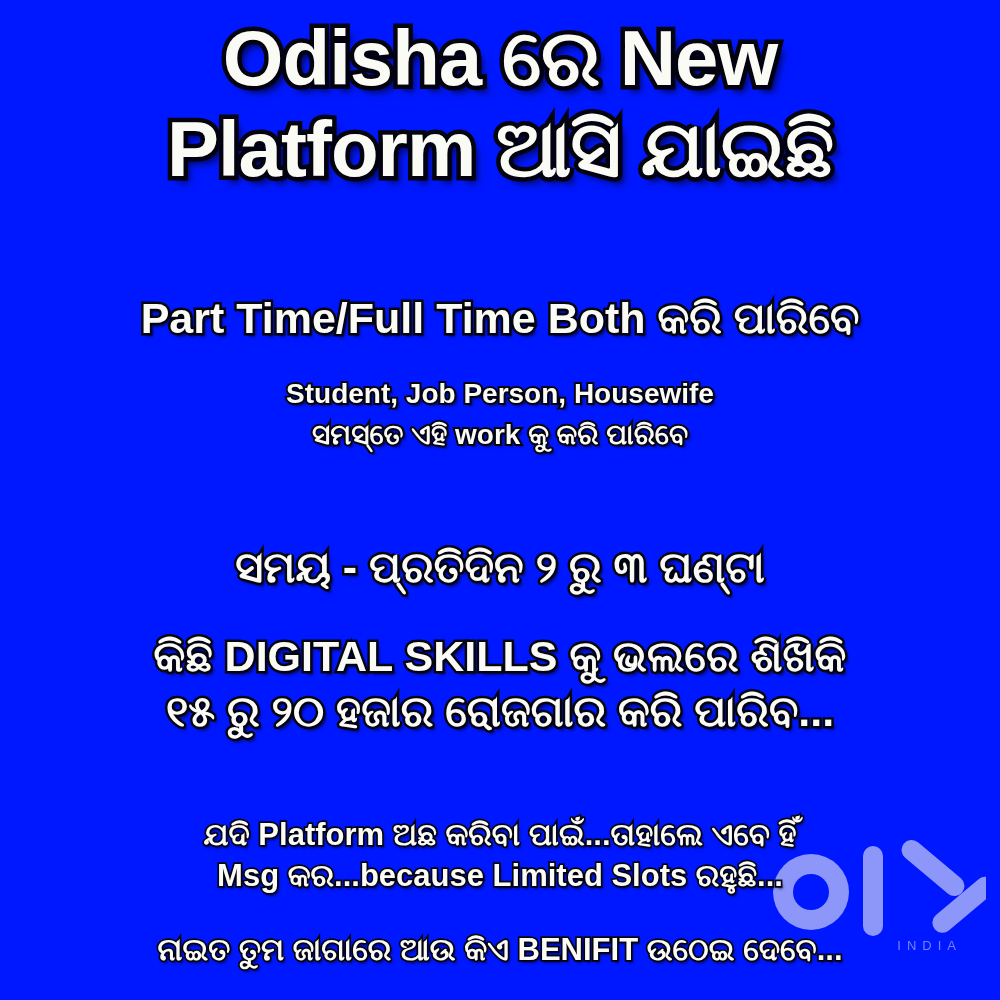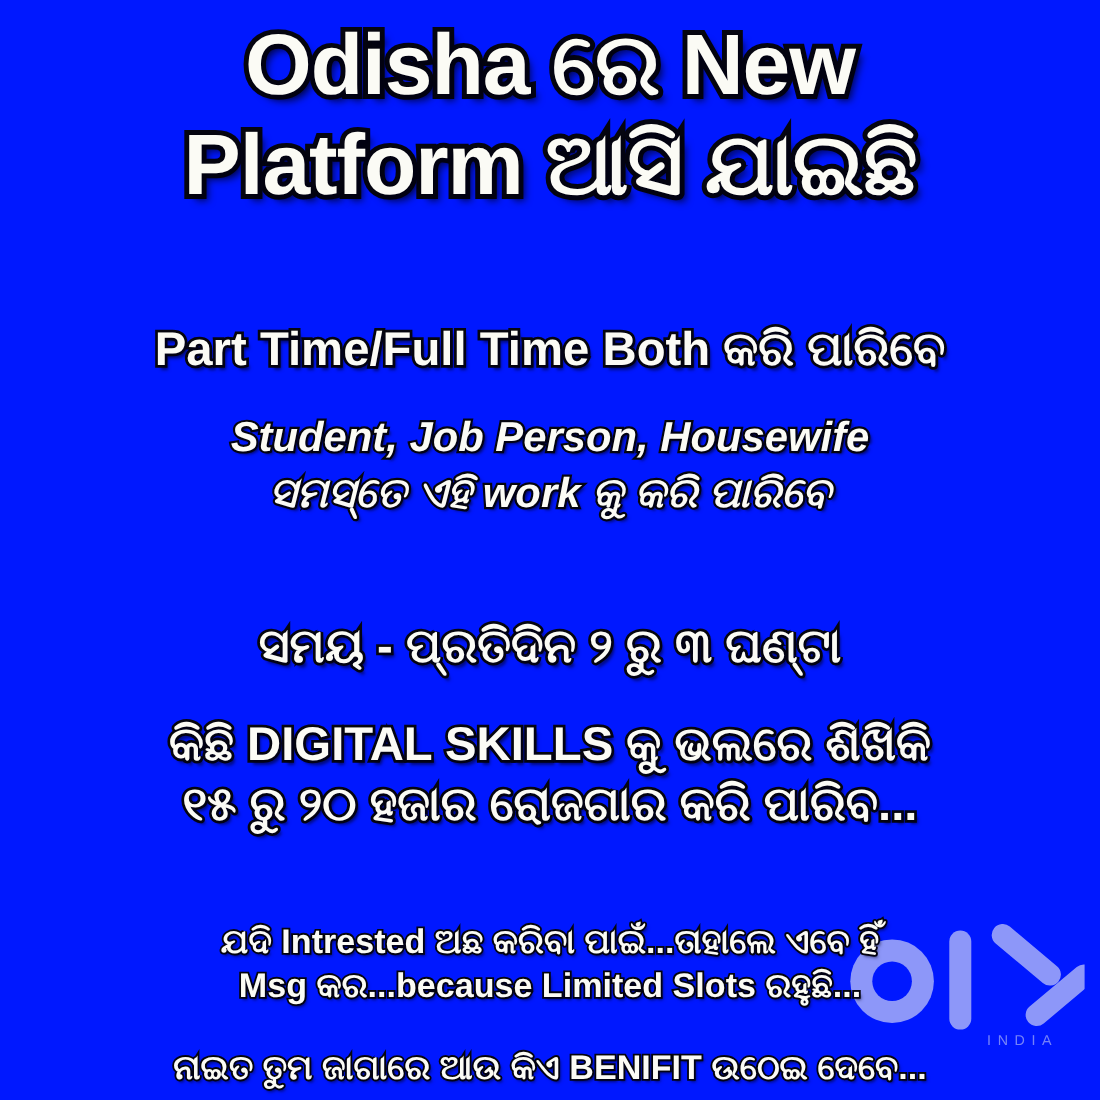--- a/index.html
+++ b/index.html
@@ -79,27 +79,26 @@
   .body-lg {
     font-size:43px;
     -webkit-text-stroke:5px #06060f;
     paint-order:stroke fill;
     text-shadow:
       3px 4px 3px rgba(0,0,25,0.55),
       2px 2px 2px rgba(0,0,25,0.40);
   }
 
   .body-md {
-    font-size:38px;
+    font-size:28px;
     -webkit-text-stroke:4px #06060f;
     paint-order:stroke fill;
     text-shadow:
       3px 3px 3px rgba(0,0,25,0.52),
       2px 2px 2px rgba(0,0,25,0.38);
-    font-style: italic;
   }
 
   .body-sm {
     font-size:31px;
     -webkit-text-stroke:3.4px #06060f;
     paint-order:stroke fill;
     text-shadow:
       2px 3px 3px rgba(0,0,25,0.50),
       1px 2px 2px rgba(0,0,25,0.36);
   }
@@ -163,21 +162,21 @@
     <div id="grp-time">
       <div class="line body-lg">ସମୟ - ପ୍ରତିଦିନ ୨ ରୁ ୩ ଘଣ୍ଟା</div>
     </div>
 
     <div id="grp-skills">
       <div class="line body-lg">କିଛି DIGITAL SKILLS କୁ ଭଲରେ ଶିଖିକି</div>
       <div class="line body-lg">୧୫ ରୁ ୨୦ ହଜାର ରୋଜଗାର କରି ପାରିବ...</div>
     </div>
 
     <div id="grp-cta">
-      <div class="line body-sm">ଯଦି Intrested ଅଛ କରିବା ପାଇଁ...ତାହାଲେ ଏବେ ହିଁ</div>
+      <div class="line body-sm">ଯଦି Platform ଅଛ କରିବା ପାଇଁ...ତାହାଲେ ଏବେ ହିଁ</div>
       <div class="line body-sm">Msg କର...because Limited Slots ରହୁଛି...</div>
     </div>
 
     <div id="grp-urgency">
       <div class="line body-sm">ନାଇତ ତୁମ ଜାଗାରେ ଆଉ କିଏ BENIFIT ଉଠେଇ ଦେବେ...</div>
     </div>
 
   </div>
 </div>
 

